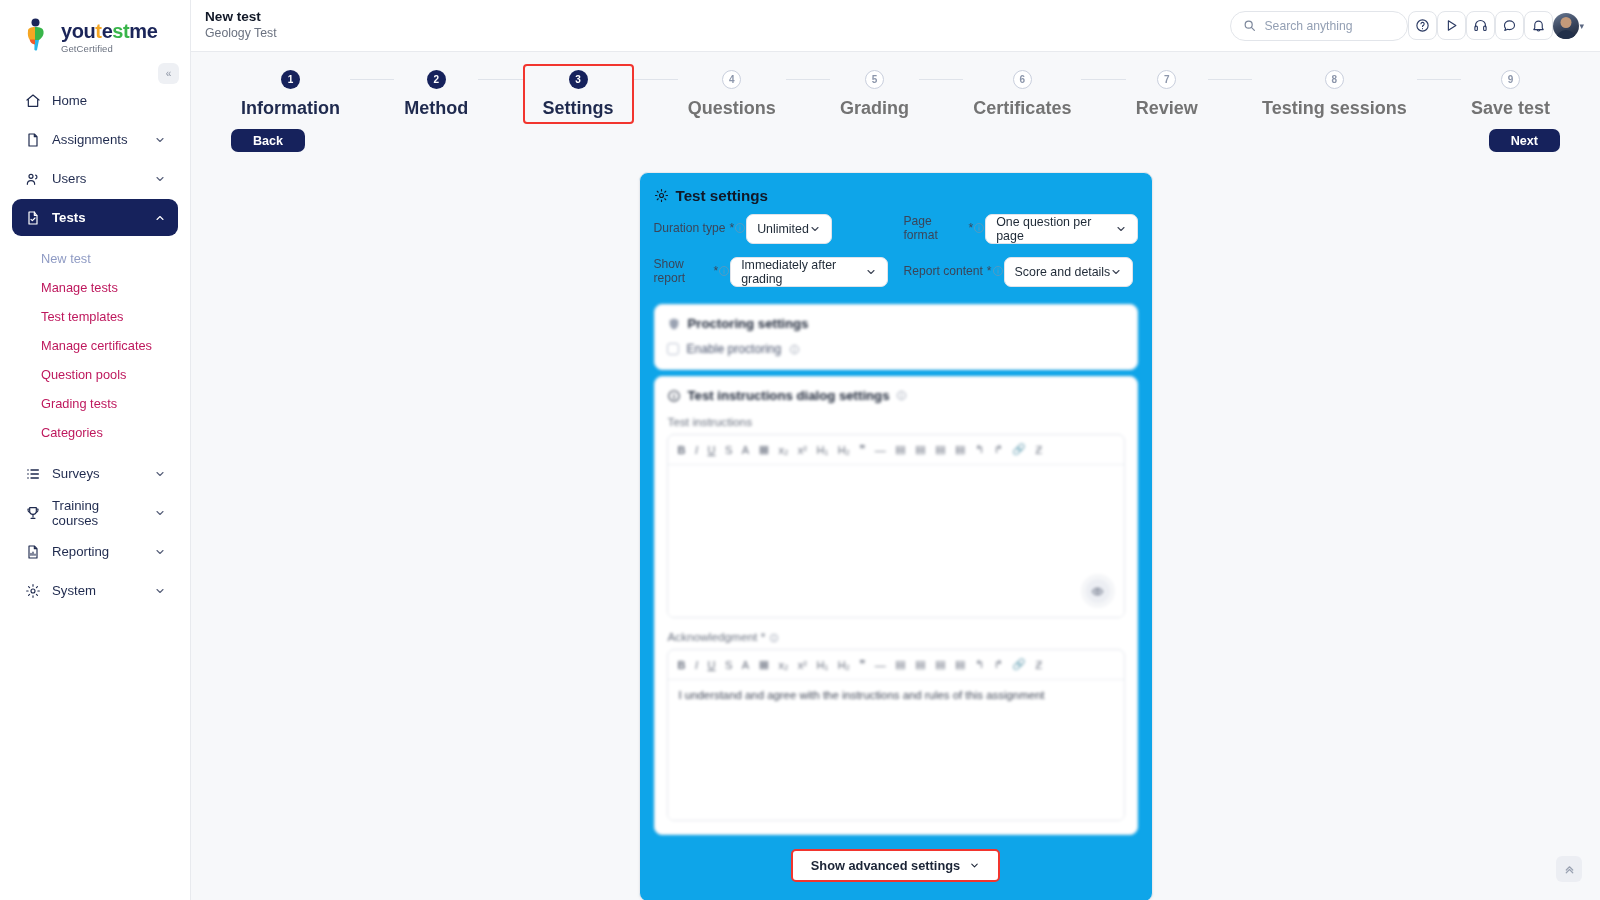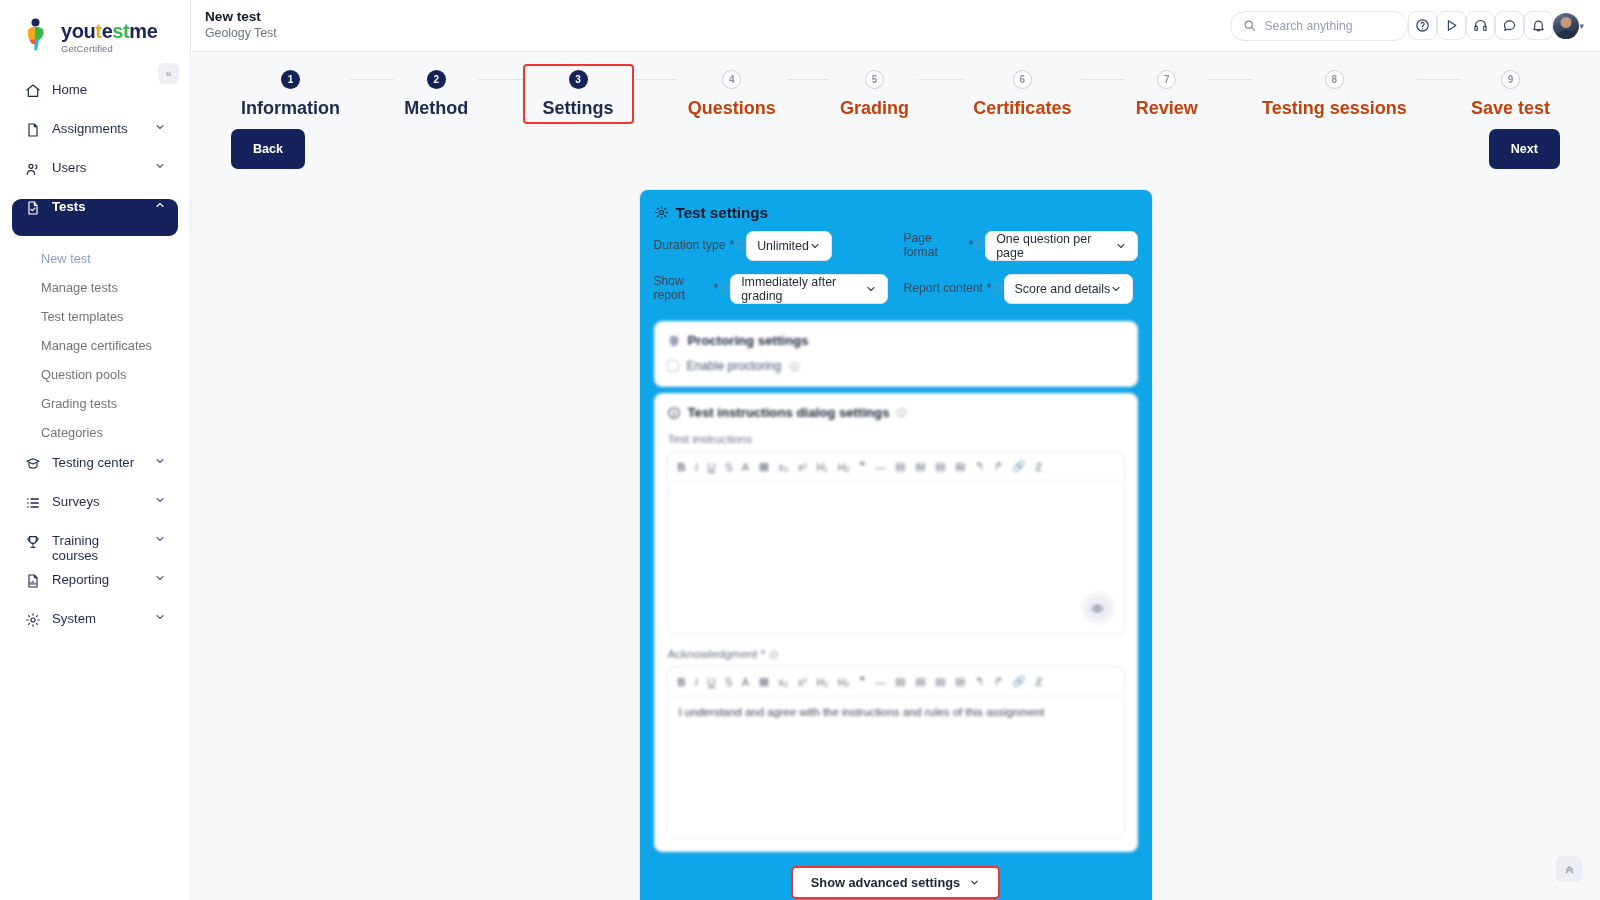--- a/index.html
+++ b/index.html
@@ -31,31 +31,31 @@
   .collapse-btn {
     position: absolute; top: 63px; left: 158px;
     width: 21px; height: 21px; border-radius: 6px;
     background: #eef0f4; color: #8b93a3;
     display: flex; align-items: center; justify-content: center;
     font-size: 10px; cursor: pointer; border: none;
   }
 
   .nav { margin-top: 20px; }
   .nav-item {
-    display: flex; align-items: flex-start; gap: 11px;
+    display: flex; align-items: center; gap: 11px;
     height: 37px; margin: 2px 12px; padding: 0 12px;
     border-radius: 9px; color: #1f2a4e; font-size: 13.2px;
     cursor: pointer; position: relative;
   }
   .nav-item .ico { width: 17px; height: 17px; flex: 0 0 17px; display: flex; align-items: center; justify-content: center; }
   .nav-item .chev { margin-left: auto; width: 12px; height: 12px; opacity: .75; }
   .nav-item.active { background: #16225c; color: #ffffff; font-weight: 600; }
   .nav-item.active .chev { opacity: 1; }
   .nav-sub {
-    display: block; font-size: 12.8px; color: #737373;
+    display: block; font-size: 12.8px; color: #be185d;
     padding: 0 0 0 24px; height: 29px; line-height: 29px; cursor: pointer;
   }
   .nav-sub.current { color: #8f9bc4; }
   .nav-gap { height: 6px; }
 
   
   .main { flex: 1; height: 900px; background: #f7f8fa; display: flex; flex-direction: column; position: relative; }
 
   .topbar {
     height: 52px; background: #ffffff; border-bottom: 1px solid #e8eaee;
@@ -96,27 +96,27 @@
   .step { display: flex; flex-direction: column; align-items: center; padding: 6px 10px 5px 10px; border-radius: 4px; cursor: pointer; }
   .step.highlight { border: 2px solid #f2352e; padding: 4px 18px 3px 18px; }
   .step .bub {
     width: 19px; height: 19px; border-radius: 50%;
     display: flex; align-items: center; justify-content: center;
     font-size: 10px; font-weight: 700; margin-bottom: 9px;
   }
   .step.done .bub { background: #16225c; color: #fff; }
   .step.todo .bub { background: #fff; border: 1px solid #c9cfdd; color: #8c96ab; font-weight: 600; }
   .step .lbl { font-size: 18px; color: #1f2a4e; font-weight: 600; white-space: nowrap; }
-  .step.todo .lbl { font-weight: 600; color: #c2410c; }
+  .step.todo .lbl { font-weight: 600; color: #737373; }
   .connector { flex: 1; height: 1px; background: #dfe3ea; margin-top: 15px; min-width: 18px; }
 
   .action-row { display: flex; align-items: center; padding: 5px 40px 0 40px; }
   .btn-primary {
     background: #16225c; color: #fff; border: none; border-radius: 7px;
-    height: 40px; padding: 0 22px; font-size: 12.6px; font-weight: 600;
+    height: 23px; padding: 0 22px; font-size: 12.6px; font-weight: 600;
     cursor: pointer; font-family: "Liberation Sans", sans-serif;
   }
   .btn-next { margin-left: auto; }
 
   
   .card-outer {
     width: 514px; margin: 20px auto 0 auto; background: #0ea5e9;
     border: 1px solid #e8eaee; border-radius: 9px;
     box-shadow: 0 1px 3px rgba(16,24,40,.05);
     padding: 14px 14px 33px 14px;
@@ -272,34 +272,20 @@
         <div class="nav-sub">Manage tests</div>
         <div class="nav-sub">Test templates</div>
         <div class="nav-sub">Manage certificates</div>
         <div class="nav-sub">Question pools</div>
         <div class="nav-sub">Grading tests</div>
         <div class="nav-sub">Categories</div>
       </div>
 
       <div class="nav-gap"></div>
 
-      <div class="nav-item">
-        <span class="ico">
-          <svg width="16" height="16" viewBox="0 0 24 24" fill="none" stroke="#1f2a4e" stroke-width="1.7" stroke-linejoin="round">
-              <path d="M12 4L3 8l9 4 9-4-9-4z"></path>
-              <path d="M6 10.5V15c0 1.7 2.7 3 6 3s6-1.3 6-3v-4.5"></path>
-            </svg>
-        </span>
-        <span>Testing center</span>
-        <span class="chev">
-          <svg width="12" height="12" viewBox="0 0 24 24" fill="none" stroke="#1f2a4e" stroke-width="2.2" stroke-linecap="round" stroke-linejoin="round">
-              <path d="M6 9l6 6 6-6"></path>
-            </svg>
-        </span>
-      </div>
 
       <div class="nav-item">
         <span class="ico">
           <svg width="16" height="16" viewBox="0 0 24 24" fill="none" stroke="#1f2a4e" stroke-width="2" stroke-linecap="round">
               <path d="M9 6h11M9 12h11M9 18h11"></path>
               <circle cx="4.5" cy="6" r="1.2" fill="#1f2a4e" stroke="none"></circle>
               <circle cx="4.5" cy="12" r="1.2" fill="#1f2a4e" stroke="none"></circle>
               <circle cx="4.5" cy="18" r="1.2" fill="#1f2a4e" stroke="none"></circle>
             </svg>
         </span>

